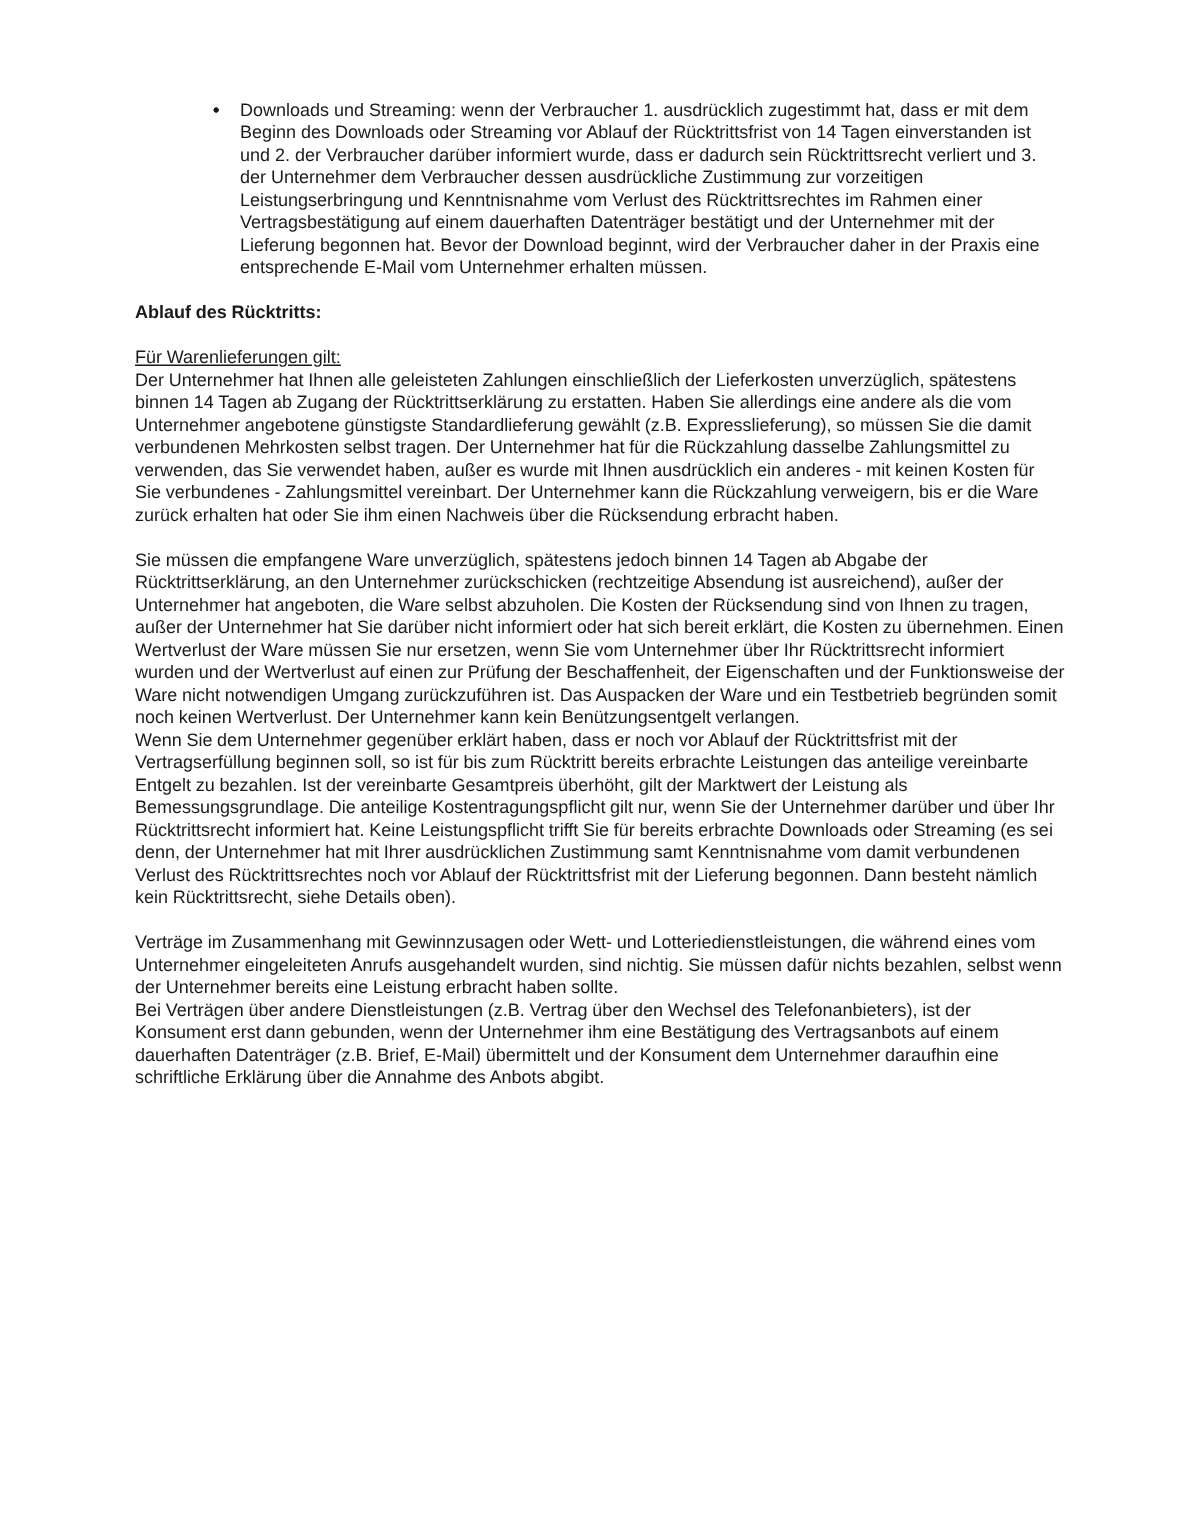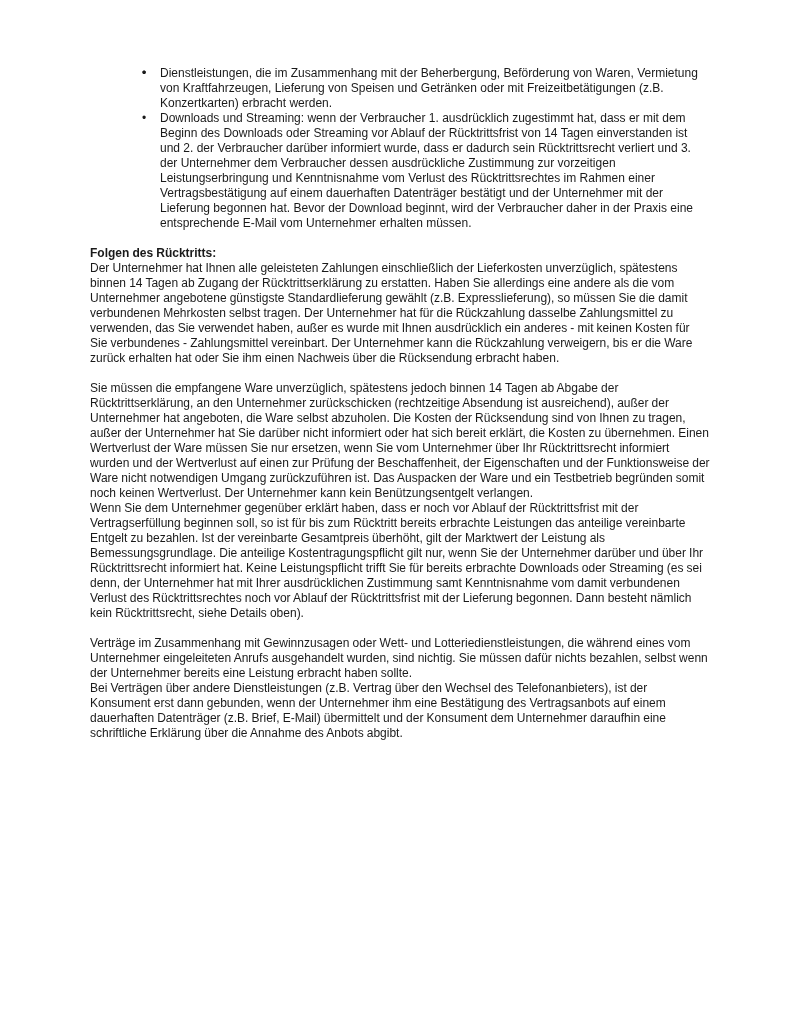--- a/index.html
+++ b/index.html
@@ -58,30 +58,30 @@
 
 <div class="page">
   <div class="content">
 
     <ul class="bullet-list">
       <li class="bullet-item">
         <span class="bullet-marker">•</span>
       </li>
       <li class="bullet-item">
         <span class="bullet-marker">•</span>
-        <span class="bullet-text">Dienstleistungen, die im Zusammenhang mit der Beherbergung, Beförderung von Waren, Vermietung von Kraftfahrzeugen, Lieferung von Speisen und Getränken oder mit Freizeitbetätigungen (z.B. Konzertkarten) erbracht werden.</span>
       </li>
       <li class="bullet-item">
         <span class="bullet-marker">•</span>
         <span class="bullet-text">Downloads und Streaming: wenn der Verbraucher 1. ausdrücklich zugestimmt hat, dass er mit dem Beginn des Downloads oder Streaming vor Ablauf der Rücktrittsfrist von 14 Tagen einverstanden ist und 2. der Verbraucher darüber informiert wurde, dass er dadurch sein Rücktrittsrecht verliert und 3. der Unternehmer dem Verbraucher dessen ausdrückliche Zustimmung zur vorzeitigen Leistungserbringung und Kenntnisnahme vom Verlust des Rücktrittsrechtes im Rahmen einer Vertragsbestätigung auf einem dauerhaften Datenträger bestätigt und der Unternehmer mit der Lieferung begonnen hat. Bevor der Download beginnt, wird der Verbraucher daher in der Praxis eine entsprechende E-Mail vom Unternehmer erhalten müssen.</span>
       </li>
     </ul>
 
-    <p class="bold-heading mt">Folgen des Rücktritts:</p>
+    <p class="bold-heading mt">Ablauf des Rücktritts:</p>
 
+    <p class="u-heading mt">Für Warenlieferungen gilt:</p>
     <p>Der Unternehmer hat Ihnen alle geleisteten Zahlungen einschließlich der Lieferkosten unverzüglich, spätestens binnen 14 Tagen ab Zugang der Rücktrittserklärung zu erstatten. Haben Sie allerdings eine andere als die vom Unternehmer angebotene günstigste Standardlieferung gewählt (z.B. Expresslieferung), so müssen Sie die damit verbundenen Mehrkosten selbst tragen. Der Unternehmer hat für die Rückzahlung dasselbe Zahlungsmittel zu verwenden, das Sie verwendet haben, außer es wurde mit Ihnen ausdrücklich ein anderes - mit keinen Kosten für Sie verbundenes - Zahlungsmittel vereinbart. Der Unternehmer kann die Rückzahlung verweigern, bis er die Ware zurück erhalten hat oder Sie ihm einen Nachweis über die Rücksendung erbracht haben.</p>
 
     <p class="mt">Sie müssen die empfangene Ware unverzüglich, spätestens jedoch binnen 14 Tagen ab Abgabe der Rücktrittserklärung, an den Unternehmer zurückschicken (rechtzeitige Absendung ist ausreichend), außer der Unternehmer hat angeboten, die Ware selbst abzuholen. Die Kosten der Rücksendung sind von Ihnen zu tragen, außer der Unternehmer hat Sie darüber nicht informiert oder hat sich bereit erklärt, die Kosten zu übernehmen. Einen Wertverlust der Ware müssen Sie nur ersetzen, wenn Sie vom Unternehmer über Ihr Rücktrittsrecht informiert wurden und der Wertverlust auf einen zur Prüfung der Beschaffenheit, der Eigenschaften und der Funktionsweise der Ware nicht notwendigen Umgang zurückzuführen ist. Das Auspacken der Ware und ein Testbetrieb begründen somit noch keinen Wertverlust. Der Unternehmer kann kein Benützungsentgelt verlangen.</p>
 
     <p>Wenn Sie dem Unternehmer gegenüber erklärt haben, dass er noch vor Ablauf der Rücktrittsfrist mit der Vertragserfüllung beginnen soll, so ist für bis zum Rücktritt bereits erbrachte Leistungen das anteilige vereinbarte Entgelt zu bezahlen. Ist der vereinbarte Gesamtpreis überhöht, gilt der Marktwert der Leistung als Bemessungsgrundlage. Die anteilige Kostentragungspflicht gilt nur, wenn Sie der Unternehmer darüber und über Ihr Rücktrittsrecht informiert hat. Keine Leistungspflicht trifft Sie für bereits erbrachte Downloads oder Streaming (es sei denn, der Unternehmer hat mit Ihrer ausdrücklichen Zustimmung samt Kenntnisnahme vom damit verbundenen Verlust des Rücktrittsrechtes noch vor Ablauf der Rücktrittsfrist mit der Lieferung begonnen. Dann besteht nämlich kein Rücktrittsrecht, siehe Details oben).</p>
 
 
     <p class="mt">Verträge im Zusammenhang mit Gewinnzusagen oder Wett- und Lotteriedienstleistungen, die während eines vom Unternehmer eingeleiteten Anrufs ausgehandelt wurden, sind nichtig. Sie müssen dafür nichts bezahlen, selbst wenn der Unternehmer bereits eine Leistung erbracht haben sollte.</p>
     <p>Bei Verträgen über andere Dienstleistungen (z.B. Vertrag über den Wechsel des Telefonanbieters), ist der Konsument erst dann gebunden, wenn der Unternehmer ihm eine Bestätigung des Vertragsanbots auf einem dauerhaften Datenträger (z.B. Brief, E-Mail) übermittelt und der Konsument dem Unternehmer daraufhin eine schriftliche Erklärung über die Annahme des Anbots abgibt.</p>
 

